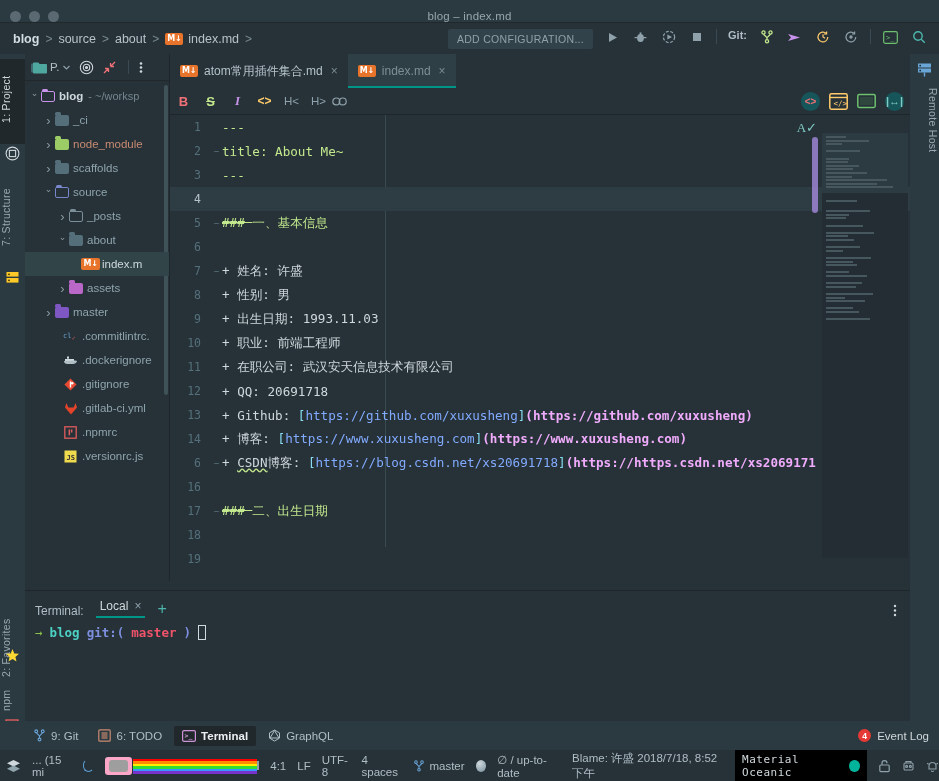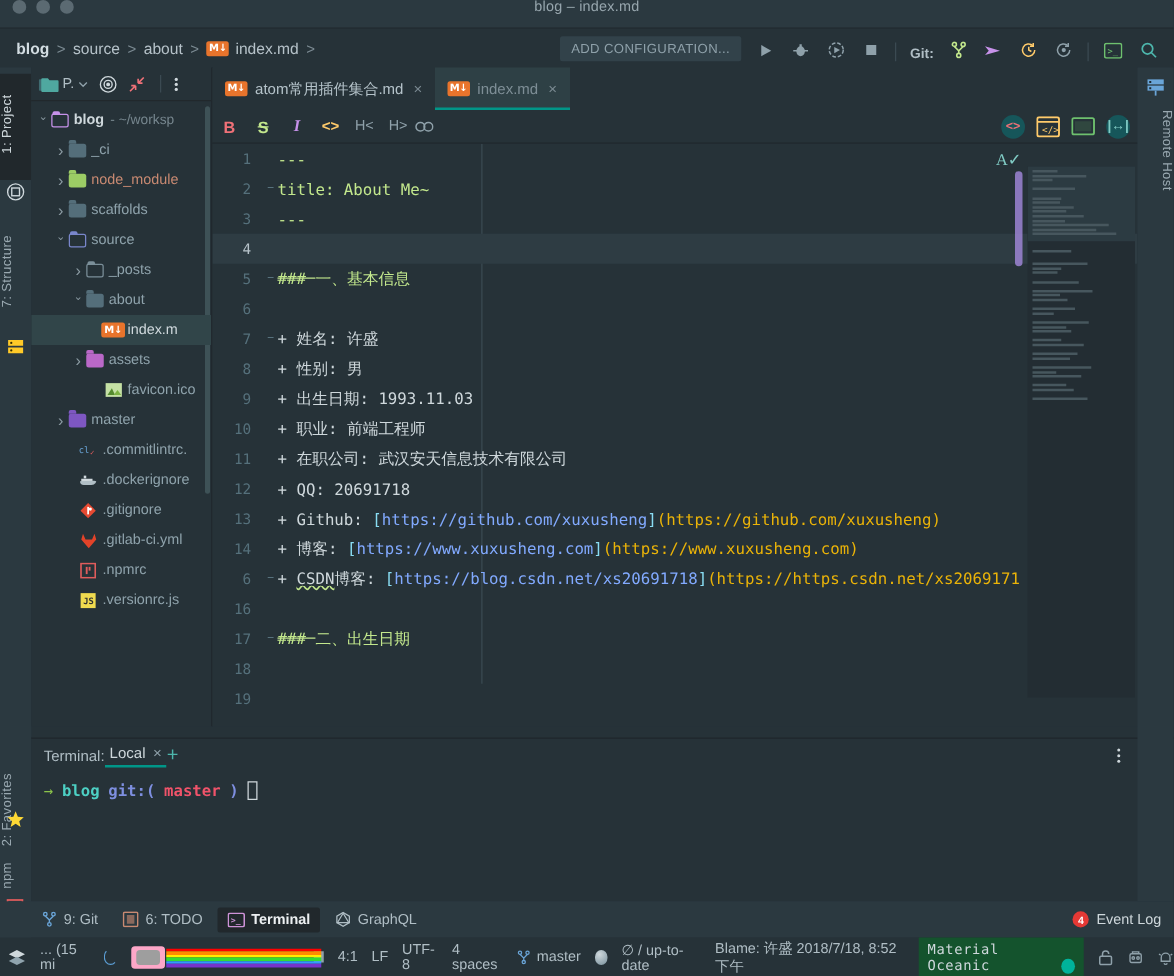--- a/index.html
+++ b/index.html
@@ -14,21 +14,21 @@
     position: relative;
     width: 939px; height: 781px;
     background: #263238;
     color: #b0bec5;
   }
 
   
   .titlebar {
     position: absolute; top: 0; left: 0; width: 939px; height: 23px;
     background: #2b3940;
-    display: flex; align-items: flex-start;
+    display: flex; align-items: flex-end;
     border-bottom: 1px solid #21282c;
   }
   .traffic { display: flex; gap: 8px; padding-left: 10px; }
   .dot { width: 11px; height: 11px; border-radius: 50%; background: #5b6a72; }
   .title-text {
     position: absolute; left: 0; width: 939px; text-align: center;
     font-size: 11.5px; color: #97a6ad; letter-spacing: .2px;
   }
 
   
@@ -40,21 +40,21 @@
   .crumbs { display: flex; align-items: center; padding-left: 13px; gap: 5px; }
   .crumb { font-size: 12.5px; color: #b6c2c9; }
   .crumb.bold { font-weight: bold; color: #d3dde2; }
   .crumb-sep { font-size: 12px; color: #7b8a92; margin: 0 1px; }
   .md-badge {
     display: inline-block; background: #e8742c; color: #fff;
     font-size: 8px; font-weight: bold; line-height: 10px;
     padding: 1px 2px; border-radius: 2px; letter-spacing: -.3px;
     font-family: "DejaVu Sans", sans-serif;
   }
-  .nav-right { margin-left: auto; display: flex; align-items: flex-end; gap: 11px; padding-right: 12px; }
+  .nav-right { margin-left: auto; display: flex; align-items: flex-start; gap: 11px; padding-right: 12px; }
   .add-config {
     background: #32424a; color: #8fa1aa; font-size: 10.5px;
     padding: 4px 9px; border-radius: 2px; letter-spacing: .3px; white-space: nowrap;
   }
   .nav-icon { width: 17px; height: 17px; display: flex; align-items: center; justify-content: center; }
   .divider-v { width: 1px; height: 15px; background: #3b4a52; }
   .git-label { font-size: 11px; color: #b0bec5; font-weight: bold; }
 
   
   .leftstrip {
@@ -162,21 +162,21 @@
   .eline.hl .gutter { color: #b6c2c9; }
   .fold { width: 11px; flex: 0 0 11px; text-align: center; font-size: 9px; color: #5b7682; }
   .code { font-size: 12.6px; white-space: pre; letter-spacing: 0; }
   .guide {
     position: absolute; left: 215px; top: 0; width: 1px; height: 432px; background: #3a4a51;
   }
   
   .c-green  { color: #c3e88d; }
   .c-white  { color: #cfd8dc; }
   .c-blue   { color: #82aaff; }
-  .c-orange { color: #eab308; }
+  .c-orange { color: #f0abfc; font-weight: bold; }
   .c-punct  { color: #89ddf3; }
   .c-blame  { color: #8d9b8a; font-style: italic; }
   .c-blamename { color: #c3e88d; font-style: italic; }
   .strike { text-decoration: line-through; }
   .wavy { text-decoration: underline wavy #c3e88d; text-decoration-skip-ink: none; }
   .vscroll {
     position: absolute; right: 92px; top: 22px; width: 6px; height: 76px;
     background: #9c84d4; border-radius: 3px; opacity: .85;
   }
   .minimap {
@@ -189,21 +189,21 @@
   .an-icon {
     position: absolute; right: 93px; top: 5px; font-size: 13px; color: #80cbc4;
     font-family: "Liberation Serif", serif;
   }
 
   
   .terminal {
     position: absolute; top: 590px; left: 25px; width: 914px; height: 131px;
     background: #263238; border-top: 1px solid #1f262b;
   }
-  .term-head { height: 27px; display: flex; align-items: center; padding-left: 10px; gap: 0; position: relative; }
+  .term-head { height: 27px; display: flex; align-items: flex-end; padding-left: 10px; gap: 12px; position: relative; }
   .term-label { font-size: 12px; color: #b0bec5; }
   .term-tab { font-size: 12px; color: #cfd8dc; position: relative; padding: 0 4px 5px; display: flex; gap: 6px; align-items: center; }
   .term-tab::after { content: ""; position: absolute; left: 0; right: 0; bottom: 0; height: 2.5px; background: #009688; }
   .term-plus { color: #4db6ac; font-size: 16px; }
   .term-head-right { margin-left: auto; display: flex; align-items: center; gap: 14px; padding-right: 14px; }
   .term-body {
     padding: 6px 0 0 10px; font-family: "DejaVu Sans Mono", monospace; font-size: 12.5px;
     display: flex; align-items: center; gap: 7px; border-top: 1px solid #31404700;
   }
   .cursor-box { width: 8px; height: 15px; border: 1px solid #cfd8dc; display: inline-block; }
@@ -239,22 +239,22 @@
   .cat::before {
     content: ""; position: absolute; left: 4px; top: 3px; width: 19px; height: 12px;
     background: #9e9e9e; border-radius: 3px;
   }
   .loader-arc {
     width: 13px; height: 13px; border-radius: 50%;
     border: 1.6px solid #5c9fd6; border-right-color: transparent; border-top-color: transparent;
   }
   .sq-ico { width: 9px; height: 9px; background: #8fa1aa; }
   .theme-chip {
-    background: #14532d; padding: 3px 7px; font-family: "DejaVu Sans Mono", monospace;
-    font-size: 11px; color: #cfd8dc; display: flex; align-items: flex-end; gap: 7px; letter-spacing: .5px;
+    background: #000000; padding: 3px 7px; font-family: "DejaVu Sans Mono", monospace;
+    font-size: 11px; color: #cfd8dc; display: flex; align-items: center; gap: 7px; letter-spacing: .5px;
   }
   .green-ball { width: 12px; height: 12px; border-radius: 50%; background: #00b39b; }
   .grey-ball { width: 12px; height: 12px; border-radius: 50%;
     background: radial-gradient(circle at 35% 30%, #cfd8dc, #78909c); }
 
   
   .rightstrip {
     position: absolute; top: 54px; right: 0; width: 29px; height: 667px; background: #2b3940;
   }
   .rvtab {
@@ -499,30 +499,20 @@
 
       <div class="row" style="padding-left:32px">
         <span class="arrow right"></span>
         <span class="ico">
             <span class="folder magenta"></span>
           </span>
         <span class="lbl">assets</span>
       </div>
 
 
-      <div class="row" style="padding-left:58px">
-        <span class="ico">
-          <svg width="14" height="12" viewBox="0 0 14 12">
-              <rect x="0.5" y="0.5" width="13" height="11" fill="#c5e1a5"></rect>
-              <polygon points="2,10 5.5,4.5 8,10" fill="#558b2f"></polygon>
-              <polygon points="7,10 10,6 13,10" fill="#7cb342"></polygon>
-            </svg>
-        </span>
-        <span class="lbl">favicon.ico</span>
-      </div>
 
       <div class="row" style="padding-left:18px">
         <span class="arrow right"></span>
         <span class="ico">
             <span class="folder purple"></span>
           </span>
         <span class="lbl">master</span>
       </div>
 
       <div class="row" style="padding-left:38px">

